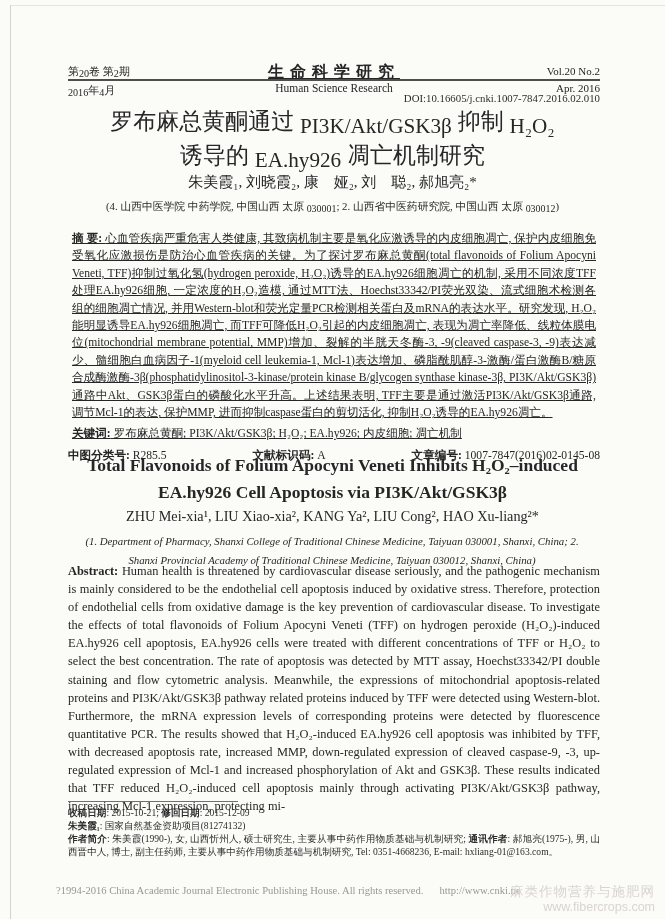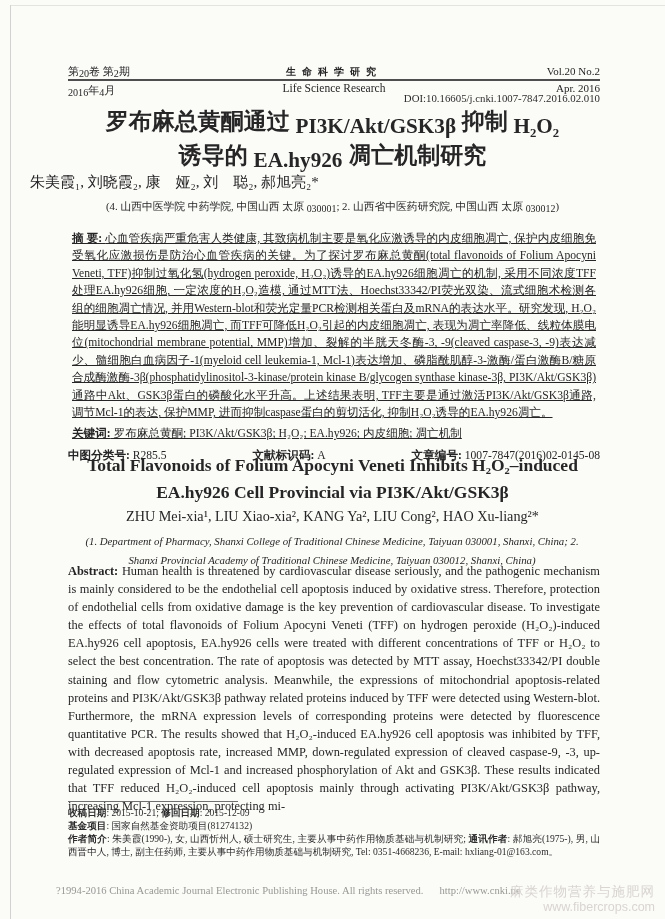--- a/index.html
+++ b/index.html
@@ -18,29 +18,29 @@
 
   
   .sg-lat{font-size:0.92em;vertical-align:-0.18em;}
   .sg-it{}
   .sg-b{font-weight:bold;}
 
   
   .journal-header{position:absolute;top:36px;left:68px;width:532px;display:flex;justify-content:space-between;align-items:flex-start;margin-top:27px;}
   .issue-info{font-size:11px;line-height:17px;width:130px;}
   .journal-center{text-align:center;}
-  .journal-title-cn{font-size:10px;font-weight:bold;letter-spacing:6px;line-height:17px;}
+  .journal-title-cn{font-size:16px;font-weight:bold;letter-spacing:6px;line-height:17px;text-decoration:underline;}
   .journal-title-en{font-size:11.5px;line-height:17px;}
   .vol-block{text-align:right;font-size:11px;line-height:17px;width:130px;}
   .header-rule{position:absolute;top:79px;left:68px;width:532px;height:2px;background:#4e4e4e;}
   .doi-line{position:absolute;top:92px;left:68px;width:532px;text-align:right;font-size:10.8px;color:#2c2c2c;}
 
   
-  .article-title-cn{position:absolute;top:107px;left:30px;width:605px;text-align:center;font-weight:bold;font-size:23px;line-height:30px;}
-  .authors-cn{position:absolute;top:173px;left:30px;width:605px;text-align:left;font-size:15px;}
+  .article-title-cn{position:absolute;top:107px;left:30px;width:605px;text-align:center;font-weight:normal;font-size:23px;line-height:30px;}
+  .authors-cn{position:absolute;top:173px;left:30px;width:605px;text-align:center;font-size:15px;}
   .affiliation-cn{position:absolute;top:200px;left:30px;width:605px;text-align:center;font-size:10.8px;}
 
   
   .abstract-cn{position:absolute;top:226px;left:68px;width:532px;font-size:11.6px;line-height:17.4px;}
   .abstract-cn p{margin:4px;text-align:justify;text-decoration:underline;}
   .meta-row{display:flex;justify-content:space-between;line-height:17.4px;}
 
   
   .article-title-en{position:absolute;top:452px;left:30px;width:605px;text-align:center;font-weight:bold;font-size:17.5px;line-height:27px;}
   .authors-en{position:absolute;top:508px;left:30px;width:605px;text-align:center;font-size:14.2px;}
@@ -69,21 +69,21 @@
   <div class="scan-line-top"></div>
   <div class="scan-line-left"></div>
 
   <div class="journal-header">
     <div class="issue-info">
       <div><span>第</span><span class="sg-lat">20</span><span>卷 第</span><span class="sg-lat">2</span><span>期</span></div>
       <div><span class="sg-lat">2016</span><span>年</span><span class="sg-lat">4</span><span>月</span></div>
     </div>
     <div class="journal-center">
       <div class="journal-title-cn">生命科学研究</div>
-      <div class="journal-title-en">Life Science Research</div>
+      <div class="journal-title-en">Human Science Research</div>
     </div>
     <div class="vol-block">
       <div>Vol.20  No.2</div>
       <div>Apr.  2016</div>
     </div>
   </div>
 
   <div class="header-rule"></div>
 
   <div class="doi-line">DOI:10.16605/j.cnki.1007-7847.2016.02.010</div>
@@ -102,33 +102,33 @@
     <p><span class="sg-b">关键词:</span><span> 罗布麻总黄酮; PI3K/Akt/GSK3β; H₂O₂; EA.hy926; 内皮细胞; 凋亡机制</span></p>
     <div class="meta-row">
       <span><span class="sg-b">中图分类号:</span><span> R285.5</span></span>
       <span><span class="sg-b">文献标识码:</span><span> A</span></span>
       <span><span class="sg-b">文章编号:</span><span> 1007-7847(2016)02-0145-08</span></span>
     </div>
   </div>
 
   <div class="article-title-en">
     <div><span>Total Flavonoids of </span><span class="sg-it">Folium Apocyni Veneti</span><span> Inhibits H₂O₂–induced</span></div>
-    <div><span>EA.hy926 Cell Provincial via PI3K/Akt/GSK3β</span></div>
+    <div><span>EA.hy926 Cell Apoptosis via PI3K/Akt/GSK3β</span></div>
   </div>
 
   <div class="authors-en">ZHU Mei-xia¹, LIU Xiao-xia², KANG Ya², LIU Cong², HAO Xu-liang²*</div>
 
   <div class="affiliation-en">(1. Department of Pharmacy, Shanxi College of Traditional Chinese Medicine, Taiyuan 030001, Shanxi, China; 2. Shanxi Provincial Academy of Traditional Chinese Medicine, Taiyuan 030012, Shanxi, China)</div>
 
   <div class="abstract-en"><span class="sg-b">Abstract:</span><span> Human health is threatened by cardiovascular disease seriously, and the pathogenic mechanism is mainly considered to be the endothelial cell apoptosis induced by oxidative stress. Therefore, protection of endothelial cells from oxidative damage is the key prevention of cardiovascular disease. To investigate the effects of total flavonoids of </span><span class="sg-it">Folium Apocyni Veneti</span><span> (TFF) on hydrogen peroxide (H₂O₂)-induced EA.hy926 cell apoptosis, EA.hy926 cells were treated with different concentrations of TFF or H₂O₂ to select the best concentration. The rate of apoptosis was detected by MTT assay, Hoechst33342/PI double staining and flow cytometric analysis. Meanwhile, the expressions of mitochondrial apoptosis-related proteins and PI3K/Akt/GSK3β pathway related proteins induced by TFF were detected using Western-blot. Furthermore, the mRNA expression levels of corresponding proteins were detected by fluorescence quantitative PCR. The results showed that H₂O₂-induced EA.hy926 cell apoptosis was inhibited by TFF, with decreased apoptosis rate, increased MMP, down-regulated expression of cleaved caspase-9, -3, up-regulated expression of Mcl-1 and increased phosphorylation of Akt and GSK3β. These results indicated that TFF reduced H₂O₂-induced cell apoptosis mainly through activating PI3K/Akt/GSK3β pathway, increasing Mcl-1 expression, protecting mi-</span></div>
 
   <div class="footnote">
     <div class="footnote-rule"></div>
     <p><span class="sg-b">收稿日期</span><span>: 2015-10-21; </span><span class="sg-b">修回日期</span><span>: 2015-12-09</span></p>
-    <p><span class="sg-b">基金项目</span><span>: 国家自然基金资助项目(81274132)</span></p>
+    <p><span class="sg-b">朱美霞₁</span><span>: 国家自然基金资助项目(81274132)</span></p>
     <p><span class="sg-b">作者简介</span><span>: 朱美霞(1990-), 女, 山西忻州人, 硕士研究生, 主要从事中药作用物质基础与机制研究; </span><span class="sg-b">通讯作者</span><span>: 郝旭亮(1975-), 男, 山西晋中人, 博士, 副主任药师, 主要从事中药作用物质基础与机制研究, Tel: 0351-4668236, E-mail: hxliang-01@163.com。</span></p>
   </div>
 
   <div class="copyright-footer">
     <span>?1994-2016 China Academic Journal Electronic Publishing House. All rights reserved.</span><span class="cnki-url">http://www.cnki.ne</span>
   </div>
 
   <div class="watermark">
     <div class="watermark-cn">麻类作物营养与施肥网</div>
     <div class="watermark-url">www.fibercrops.com</div>

